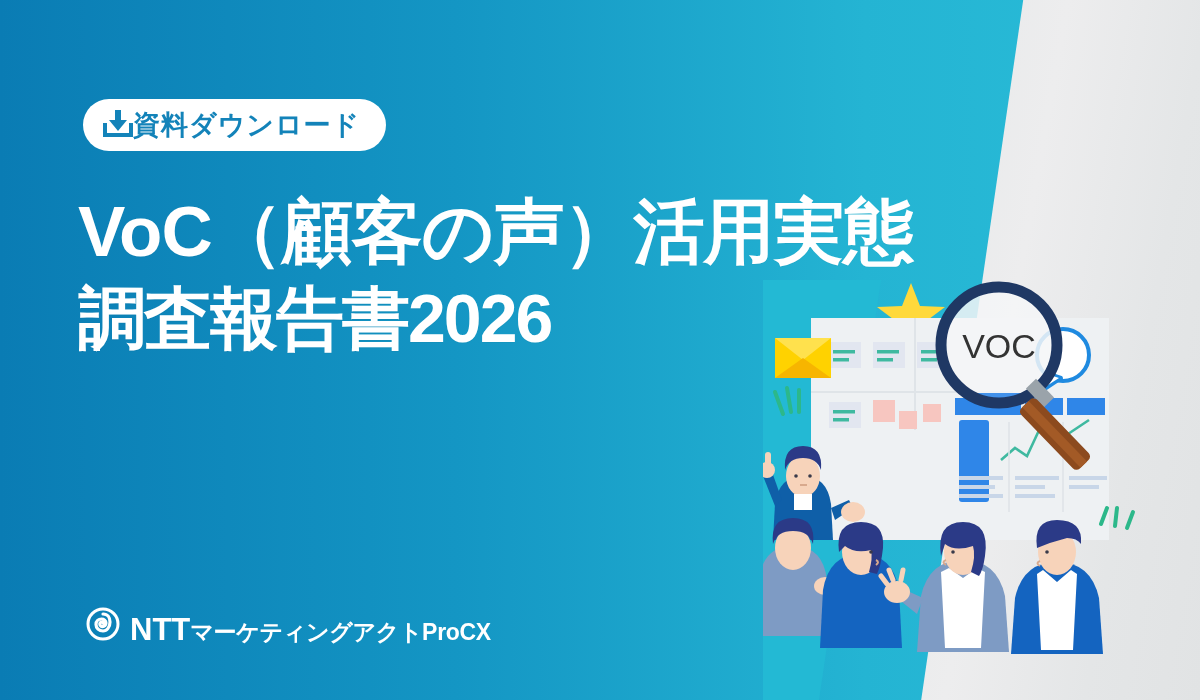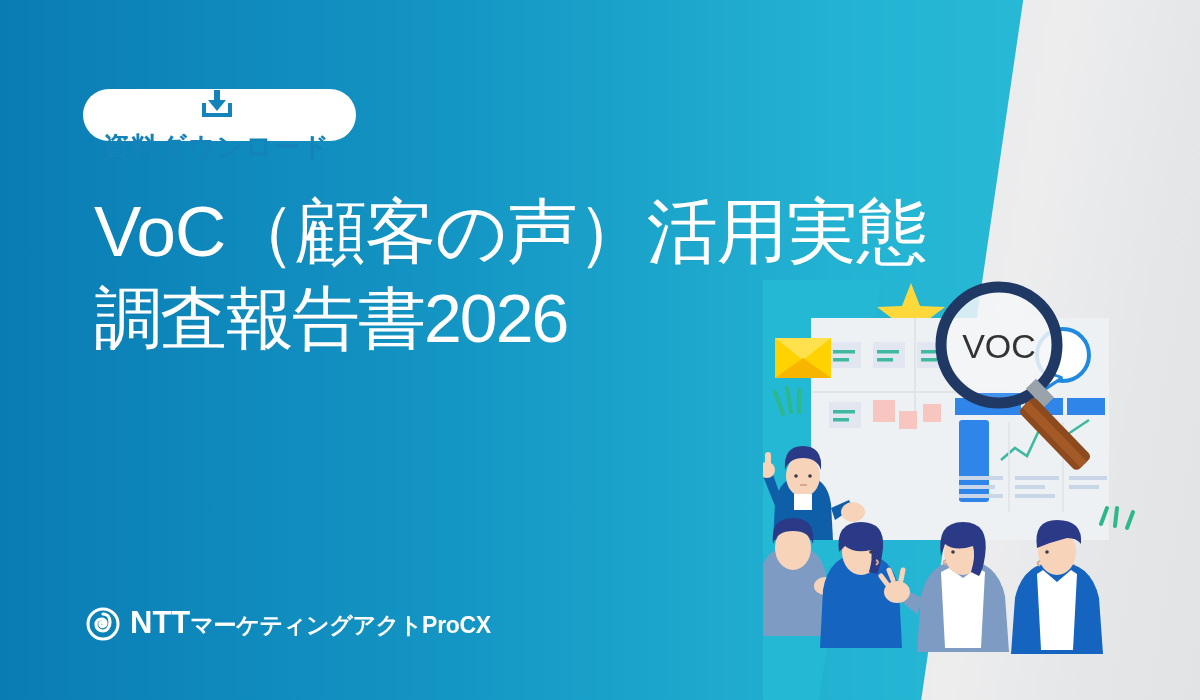--- a/index.html
+++ b/index.html
@@ -40,30 +40,28 @@
     background: linear-gradient(95deg, rgba(0,0,0,0.22) 0%, rgba(0,0,0,0.06) 3.5%, rgba(0,0,0,0) 9%);
     clip-path: polygon(48% 0%, 100% 0%, 100% 100%, 18% 100%);
     z-index: 2;
     pointer-events: none;
   }
 
   
   .badge {
     position: absolute;
     left: 83px;
-    top: 89px;
+    top: 99px;
     height: 52px;
     padding: 0 26px 0 20px;
     display: flex;
     align-items: center;
-    gap: 13px;
     background: #ffffff;
     border-radius: 26px;
     z-index: 12;
-    flex-direction: column;
   }
   .badge-label {
     font-size: 27px;
     font-weight: 700;
     color: #1383b9;
     letter-spacing: 1px;
     line-height: 1;
     white-space: nowrap;
   }
   .dl-icon { display: block; }
@@ -71,42 +69,41 @@
   
   .headline {
     position: absolute;
     left: 78px;
     top: 196px;
     z-index: 12;
     color: #ffffff;
   }
   .headline-line {
     white-space: nowrap;
-    font-weight: 400;
+    font-weight: 700;
     line-height: 1.0;
     text-shadow: 0 1px 0 rgba(0,0,0,0.03);
-    margin-left: 16px;
   }
   .headline-line.l1 {
     font-size: 71px;
     letter-spacing: -1px;
   }
   .headline-line.l2 {
     font-size: 68px;
     letter-spacing: -2px;
     margin-top: 17px;
   }
 
   
   .logo {
     position: absolute;
     left: 86px;
     bottom: 55px;
     display: flex;
-    align-items: flex-start;
+    align-items: flex-end;
     gap: 10px;
     z-index: 12;
   }
   .logo-text {
     display: flex;
     align-items: baseline;
     color: #ffffff;
   }
   .logo-ntt {
     font-size: 31px;

